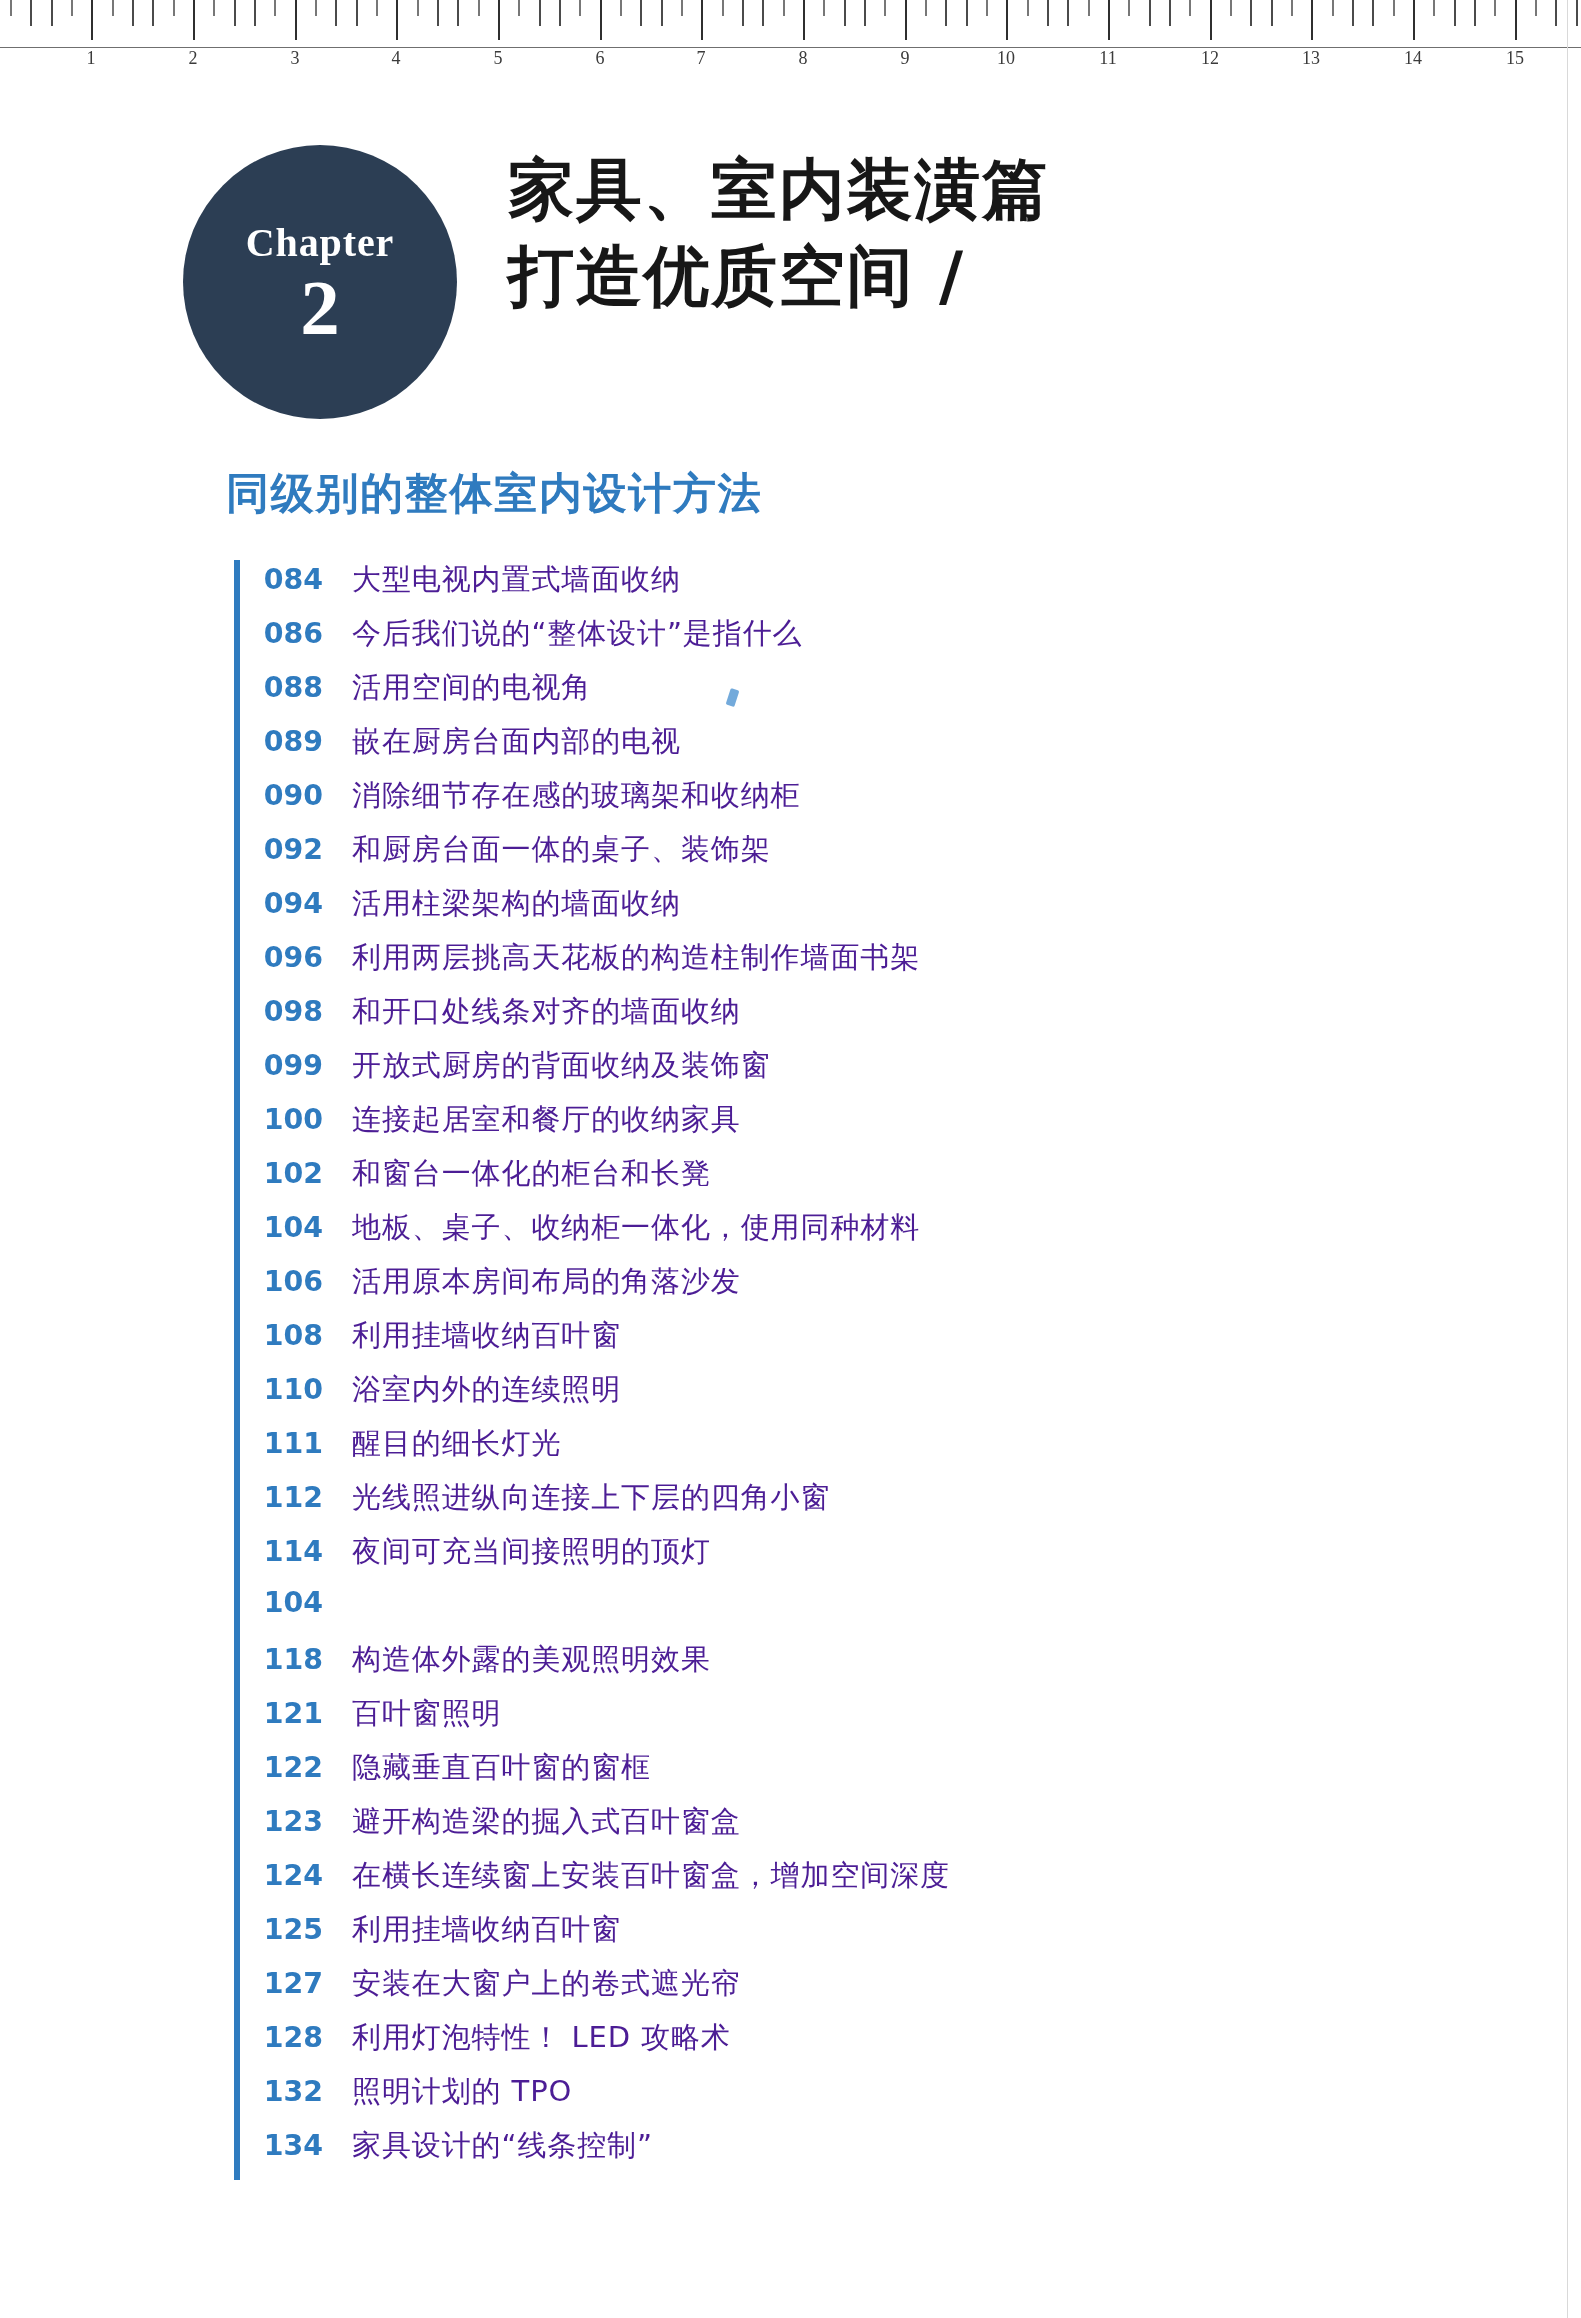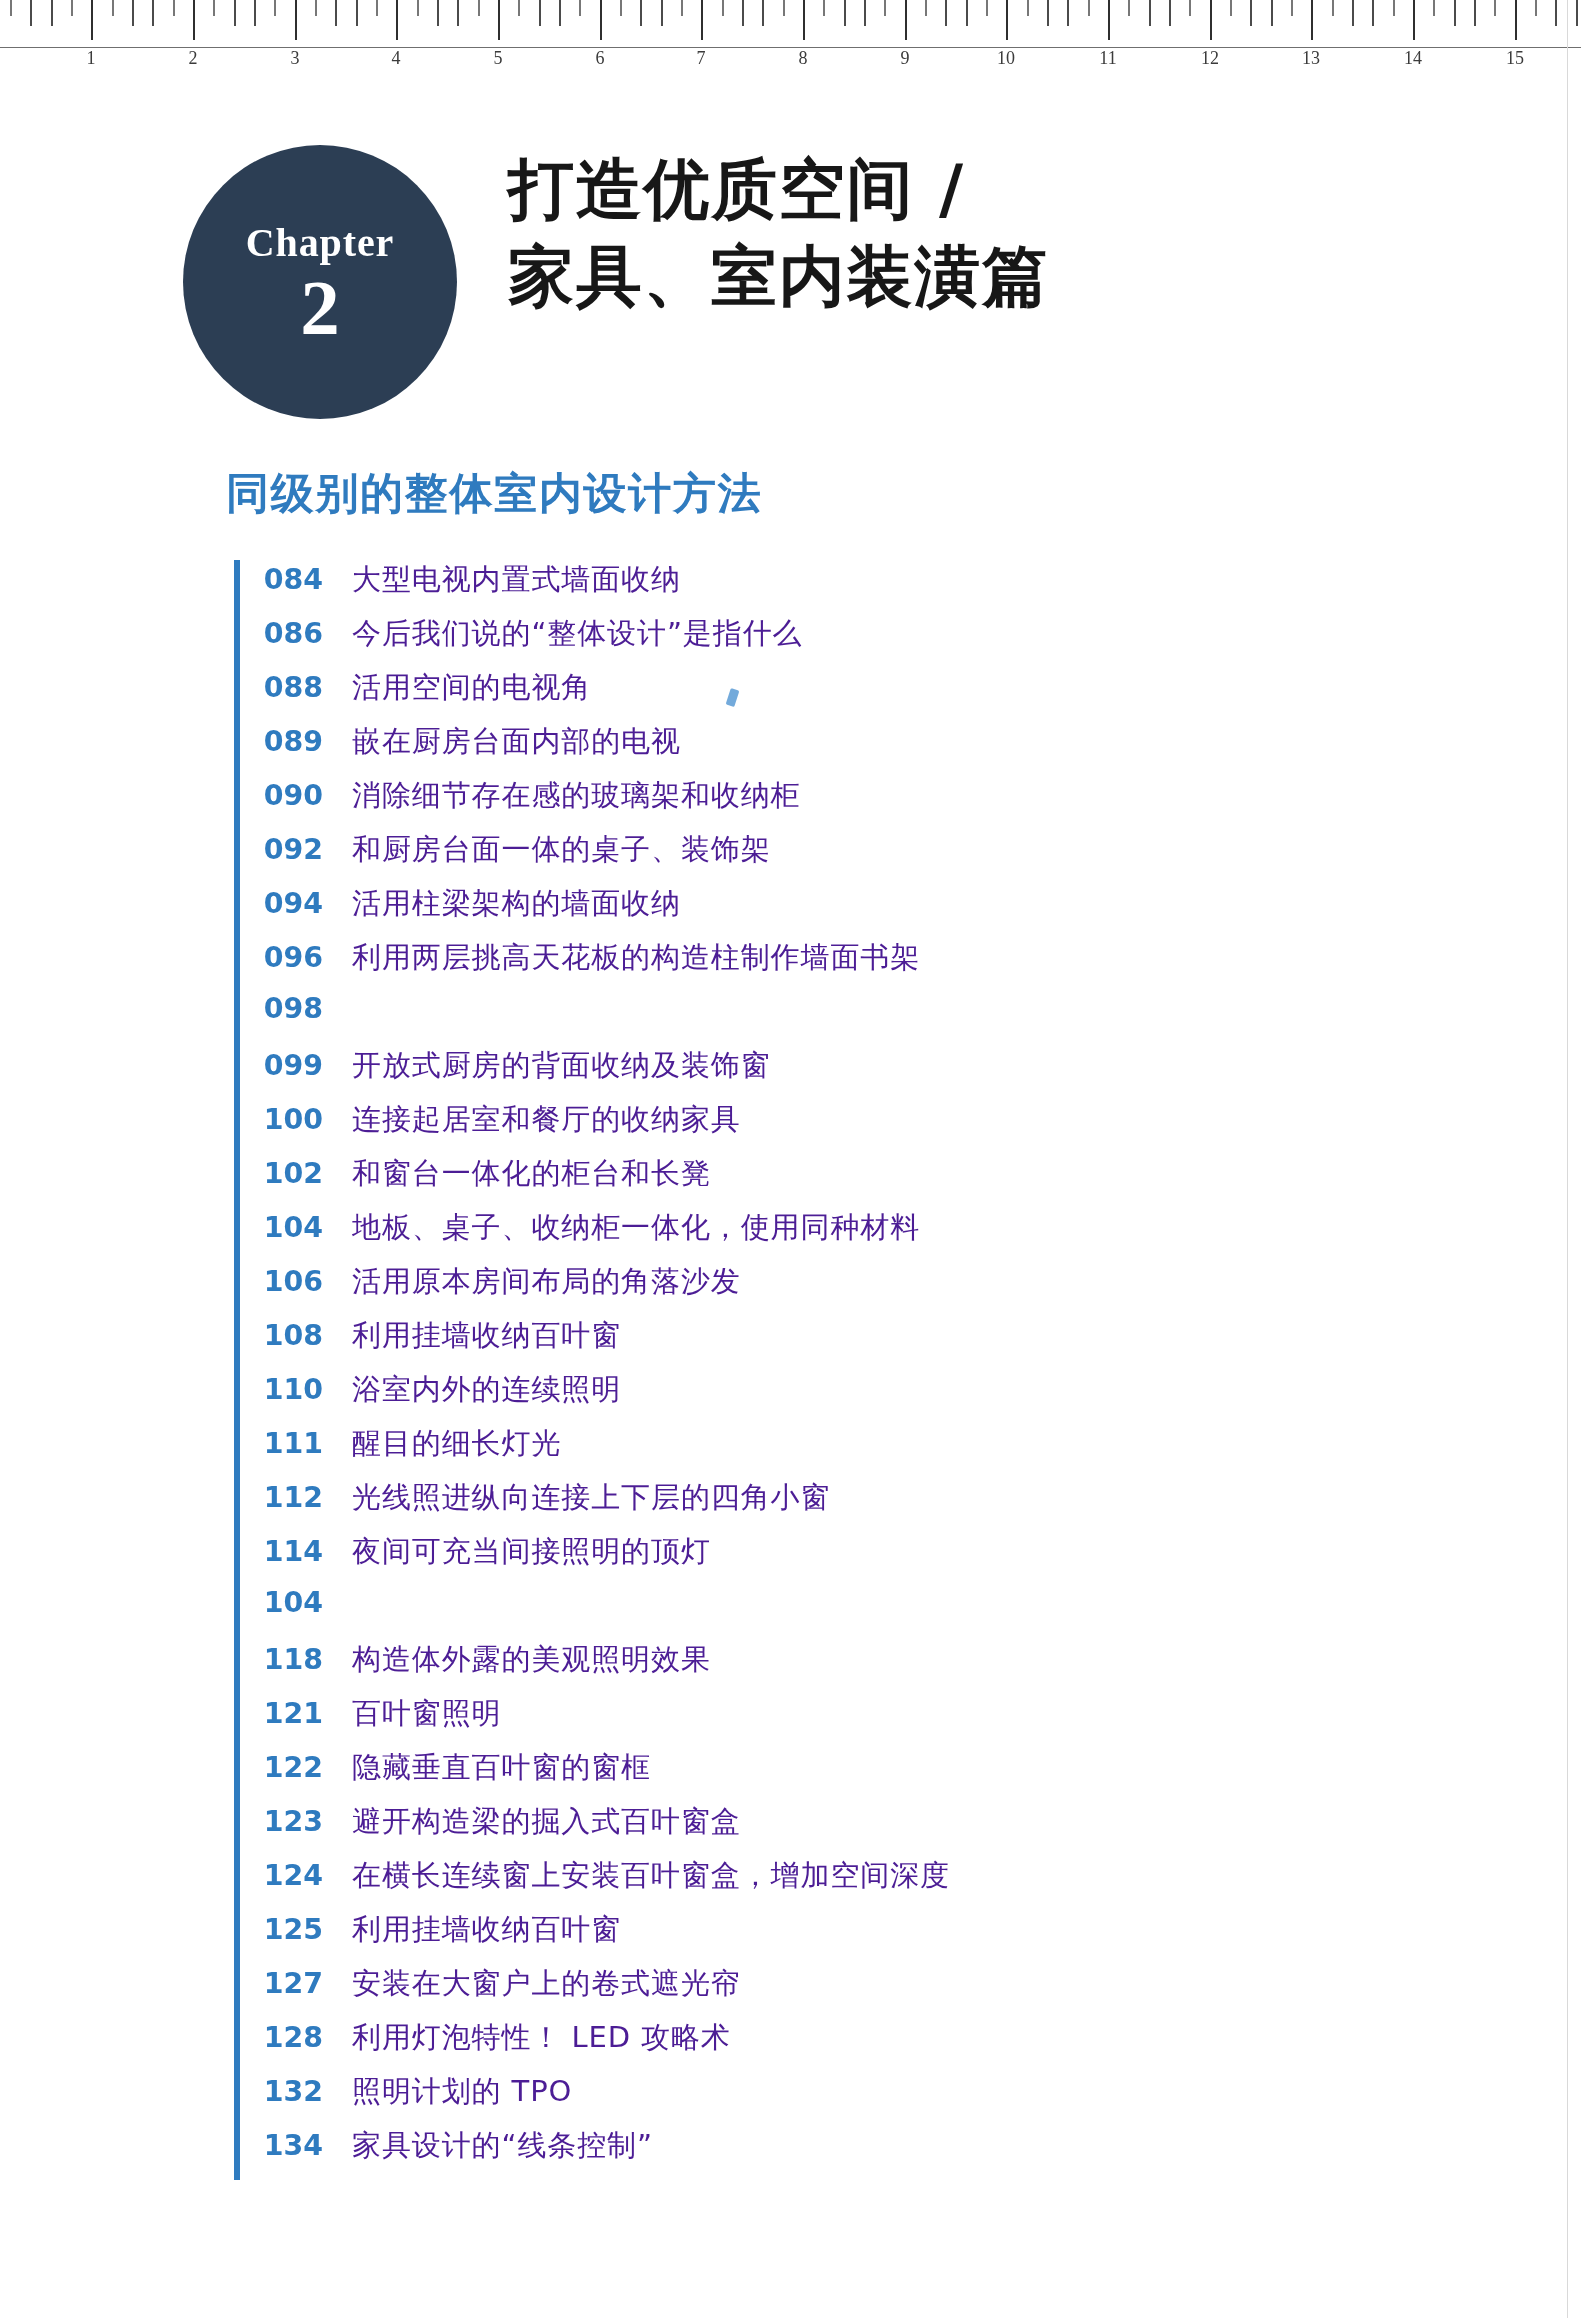--- a/index.html
+++ b/index.html
@@ -268,22 +268,22 @@
     <span style="left: 1515px;">15</span>
   </div>
 <div class="page-edge"></div>
 
 <div class="chapter-badge">
   <div class="word">Chapter</div>
   <div class="num">2</div>
 </div>
 
 <div class="chapter-title">
+  <div class="line">家具、室内装潢篇</div>
   <div class="line">打造优质空间 /</div>
-  <div class="line">家具、室内装潢篇</div>
 </div>
 
 <div class="section-heading">同级别的整体室内设计方法</div>
 
 <div class="stray-mark"></div>
 
 <div class="toc" id="toc">
     <div class="toc-row">
       <div class="toc-page">084</div>
       <div class="toc-text">大型电视内置式墙面收纳</div>
@@ -311,20 +311,21 @@
     <div class="toc-row">
       <div class="toc-page">094</div>
       <div class="toc-text">活用柱梁架构的墙面收纳</div>
     </div>
     <div class="toc-row">
       <div class="toc-page">096</div>
       <div class="toc-text">利用两层挑高天花板的构造柱制作墙面书架</div>
     </div>
     <div class="toc-row">
       <div class="toc-page">098</div>
+      <div class="toc-text">和开口处线条对齐的墙面收纳</div>
     </div>
     <div class="toc-row">
       <div class="toc-page">099</div>
       <div class="toc-text">开放式厨房的背面收纳及装饰窗</div>
     </div>
     <div class="toc-row">
       <div class="toc-page">100</div>
       <div class="toc-text">连接起居室和餐厅的收纳家具</div>
     </div>
     <div class="toc-row">

